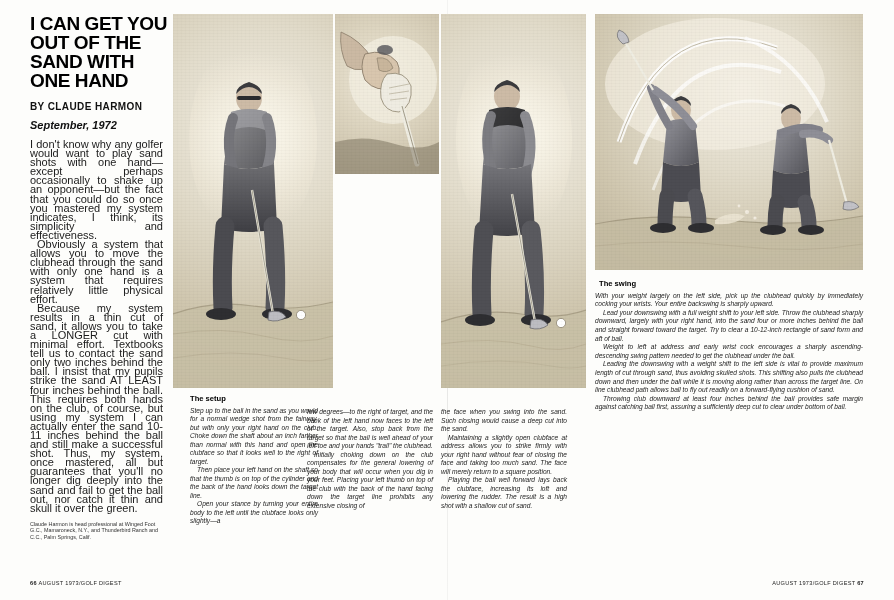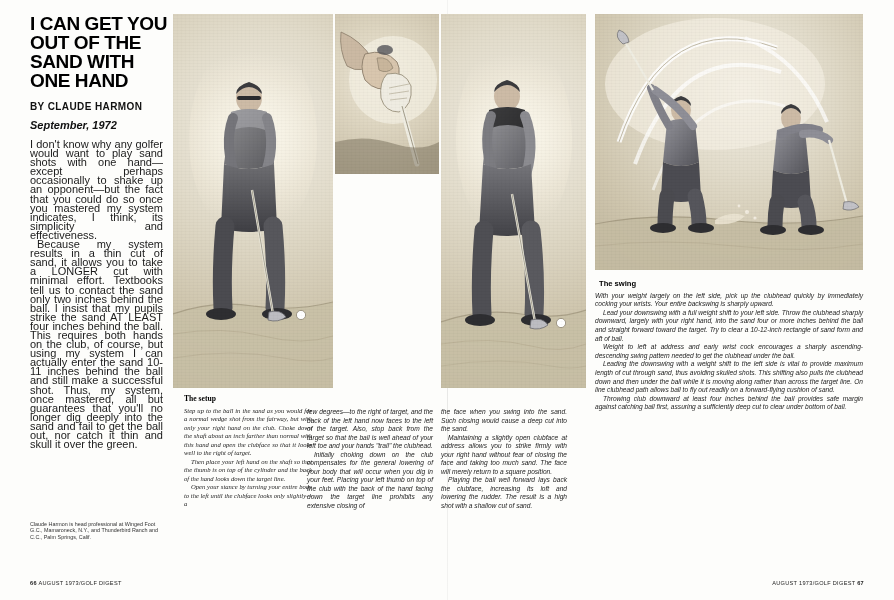--- a/index.html
+++ b/index.html
@@ -144,21 +144,21 @@
   }
   .cap p { margin: 0; text-indent: 7px; }
   .cap p.first { text-indent: 0; }
   .cap h3 {
     margin: 0 0 3px 0;
     font-size: 7.6px;
     font-style: normal;
     font-weight: bold;
     color: #000;
   }
-  .cap-setup { left: 184px; top: 395px; width: 128px; font-family: Liberation Serif, serif; }
+  .cap-setup { left: 190px; top: 395px; width: 128px; }
   .cap-b     { left: 307px; top: 408px; width: 126px; }
   .cap-c     { left: 441px; top: 408px; width: 126px; }
 
   .cap-swing {
     position: absolute;
     left: 595px;
     top: 280px;
     width: 268px;
     font-size: 6.6px;
     line-height: 8.6px;
@@ -196,20 +196,21 @@
   <div class="gutter"></div>
 
   <div class="headline">
     <h1>I CAN GET YOU OUT OF THE SAND WITH ONE HAND</h1>
     <div class="byline">BY CLAUDE HARMON</div>
     <div class="dateline">September, 1972</div>
   </div>
 
   <div class="col-intro">
     <p class="first">I don't know why any golfer would want to play sand shots with one hand—except perhaps occasionally to shake up an opponent—but the fact that you could do so once you mastered my system indicates, I think, its simplicity and effectiveness.</p>
+    <p>Obviously a system that allows you to move the clubhead through the sand with only one hand is a system that requires relatively little physical effort.</p>
     <p>Because my system results in a thin cut of sand, it allows you to take a LONGER cut with minimal effort. Textbooks tell us to contact the sand only two inches behind the ball. I insist that my pupils strike the sand AT LEAST four inches behind the ball. This requires both hands on the club, of course, but using my system I can actually enter the sand 10-11 inches behind the ball and still make a successful shot. Thus, my system, once mastered, all but guarantees that you'll no longer dig deeply into the sand and fail to get the ball out, nor catch it thin and skull it over the green.</p>
   </div>
 
   <div class="credit">Claude Harmon is head professional at Winged Foot G.C., Mamaroneck, N.Y., and Thunderbird Ranch and C.C., Palm Springs, Calif.</div>
 
   <div class="photo p1">
     <div class="sand-bg"></div>
     <div class="sunburst"></div>
     <svg class="art" viewBox="0 0 160 374" preserveAspectRatio="none">
       <defs>

